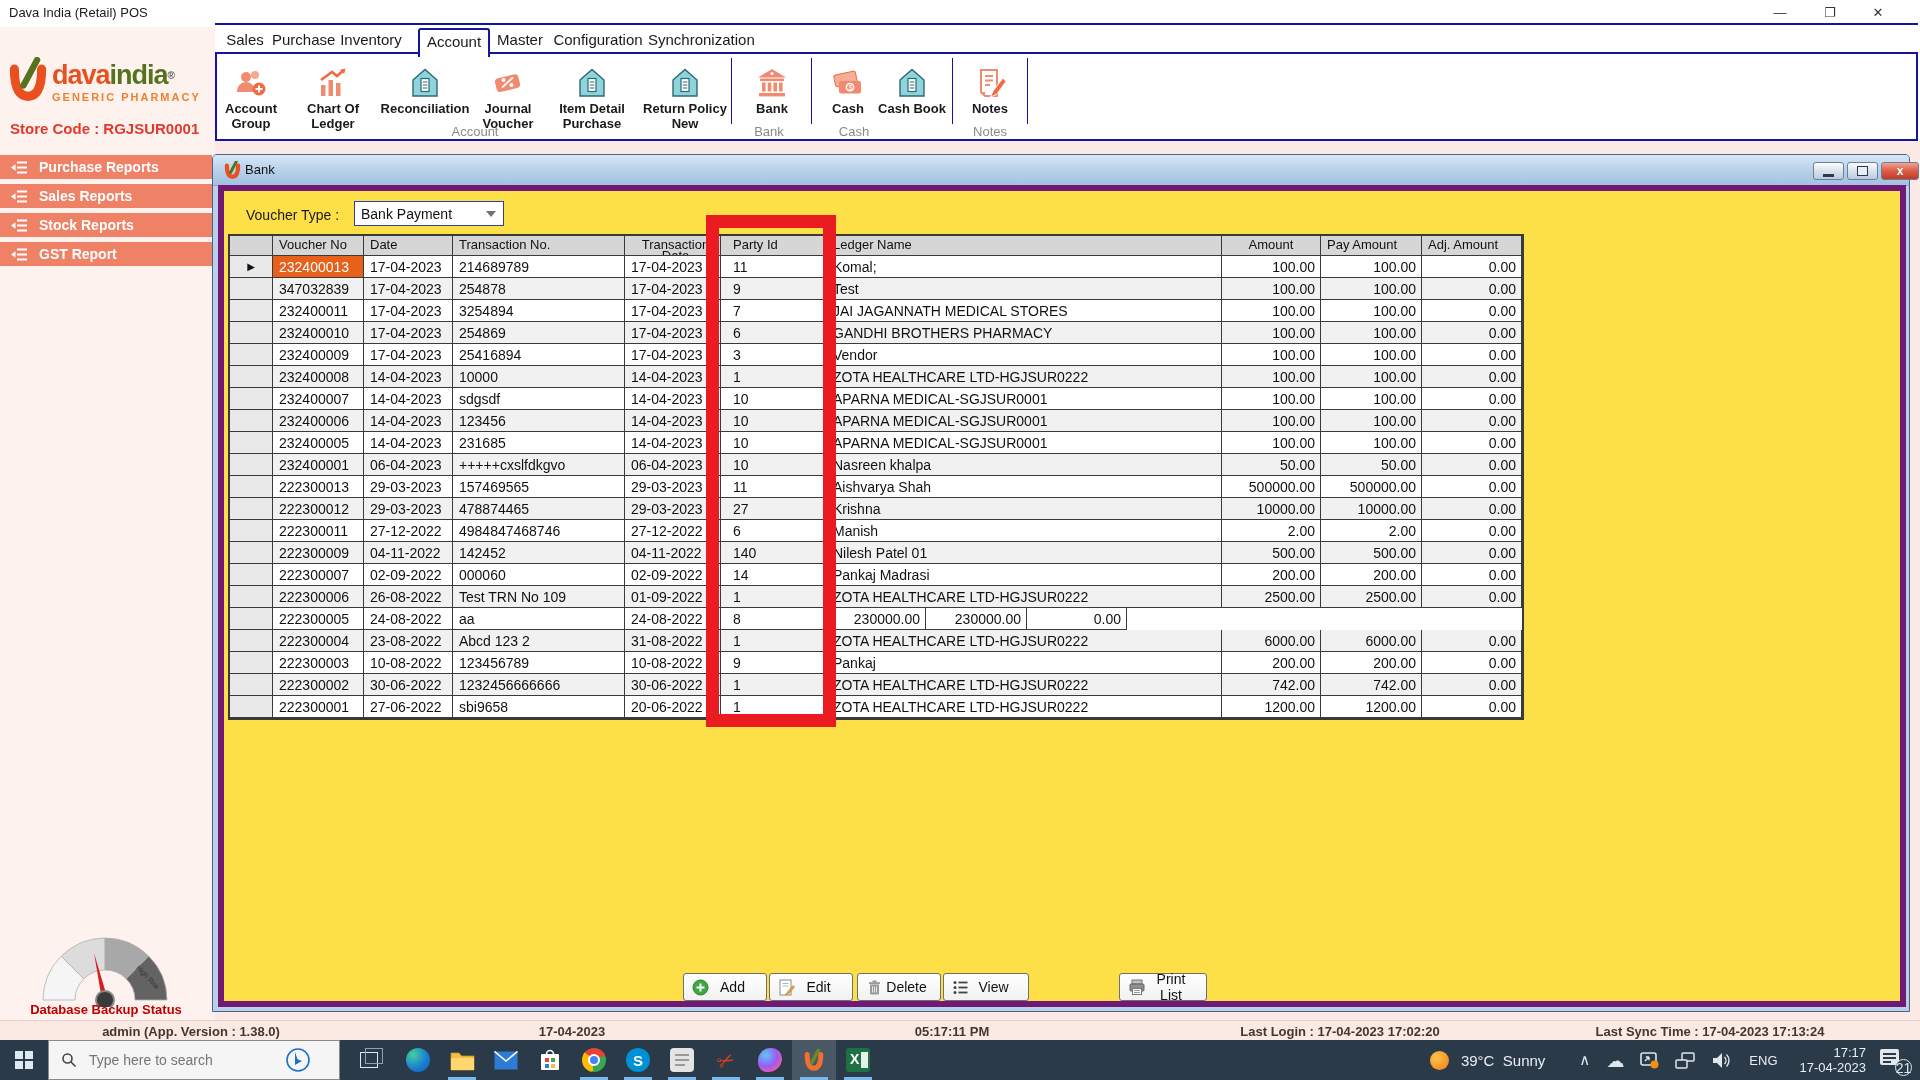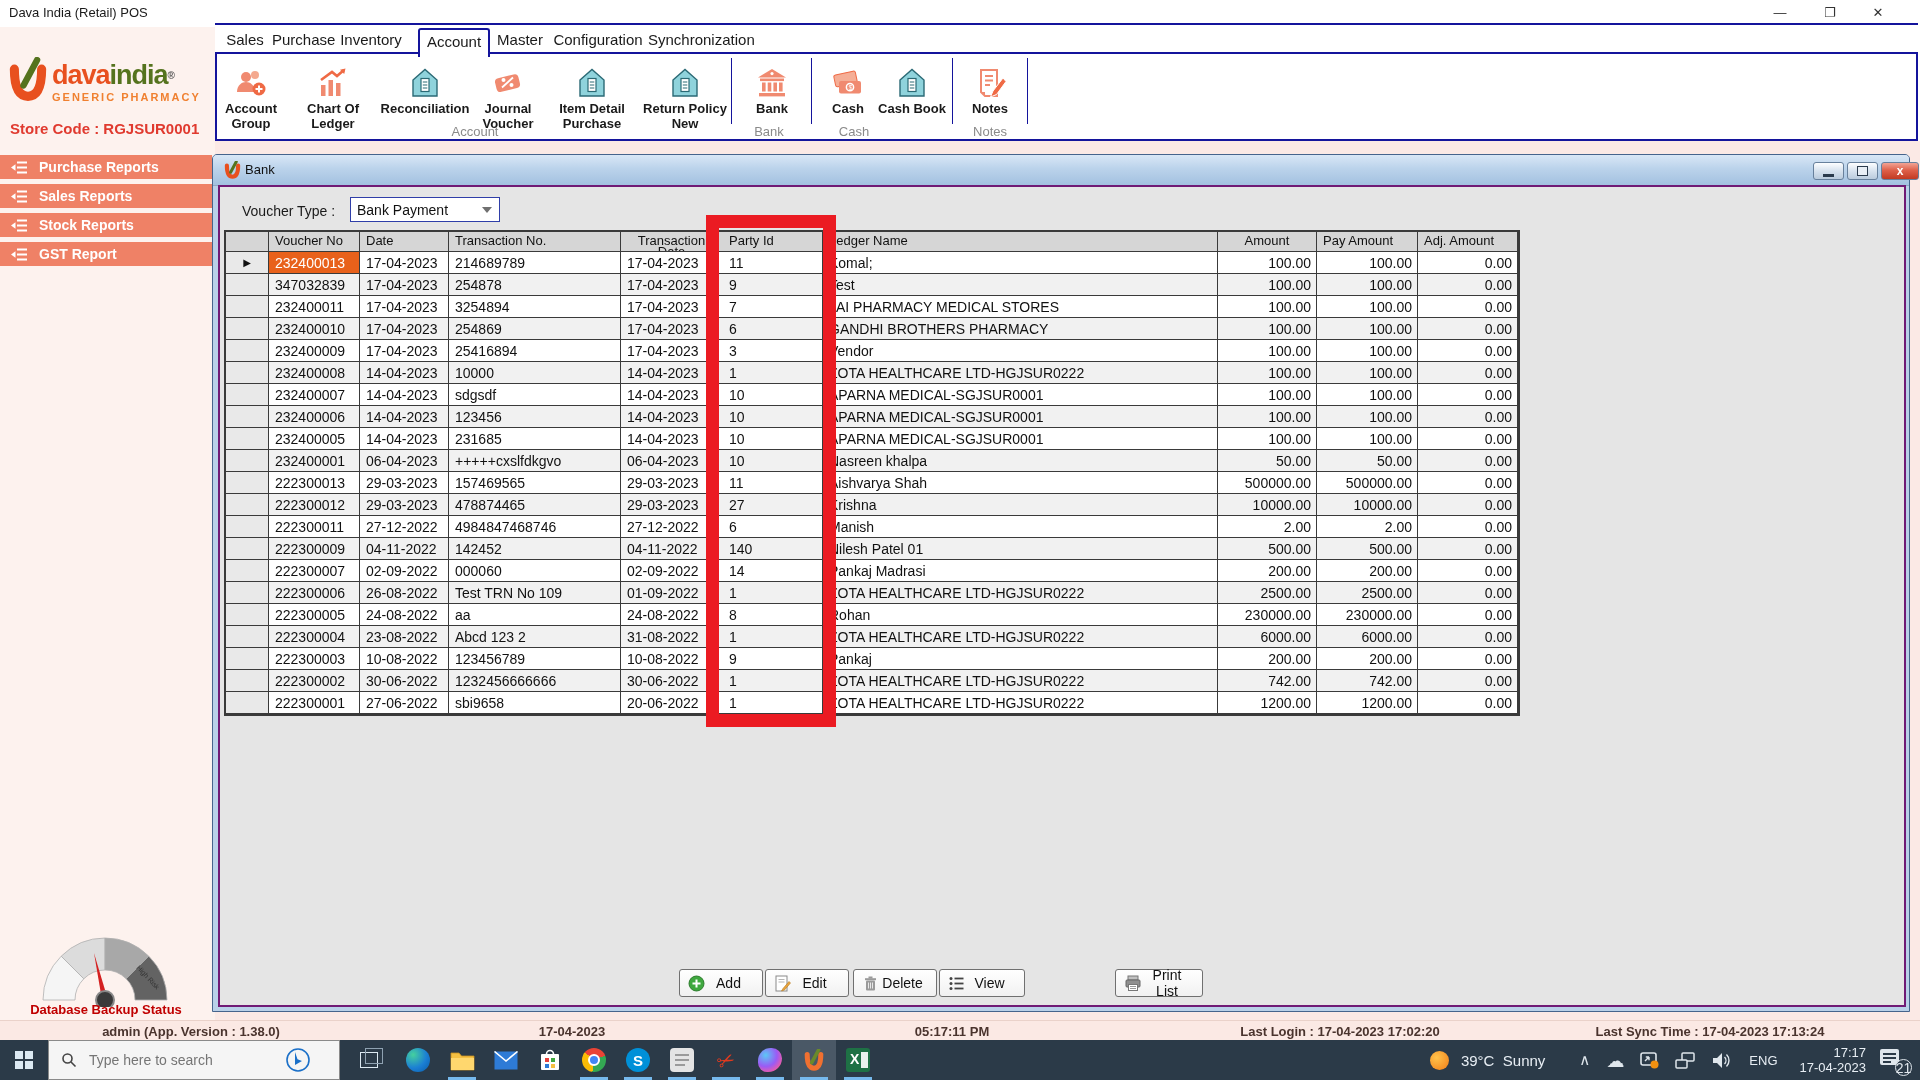--- a/index.html
+++ b/index.html
@@ -44,21 +44,21 @@
   .bw-title{position:absolute;left:0;top:0;right:0;height:30px;border-radius:4px 4px 0 0;
             background:linear-gradient(#D9E7F6,#BBD3EB 45%,#A3C1E0);border-bottom:1px solid #8FA8C4;}
   .bw-title .bt-label{position:absolute;left:32px;top:7px;font-size:13px;color:#111;}
   .bw-title .bt-icon{position:absolute;left:11px;top:6px;}
   .bwc{position:absolute;top:7px;height:18px;border:1px solid #67809C;border-radius:3px;box-sizing:border-box;
        background:linear-gradient(#FDFEFF,#D8E3EF 48%,#BACBDD);display:flex;align-items:center;justify-content:center;}
   .bwc-min{left:1600px;width:31px}.bwc-max{left:1634px;width:31px}
   .bwc-close{left:1668px;width:38px;background:linear-gradient(#F2A394,#DE614A 45%,#C23A22);color:#fff;font-weight:bold;font-size:12px;}
   .bwc .glyph-min{width:11px;height:3px;background:#2b3b4d;margin-top:8px;}
   .bwc .glyph-max{width:9px;height:8px;border:1.5px solid #2b3b4d;background:#e8eef5;}
-  .bw-body{position:absolute;left:5px;top:30px;width:1688px;height:822px;background:#e5e5e5;border:2px solid #701a75;box-sizing:border-box;}
+  .bw-body{position:absolute;left:5px;top:30px;width:1688px;height:822px;background:#fde047;border:6px solid #701a75;box-sizing:border-box;}
   .vt-label{position:absolute;left:22px;top:16px;font-size:14px;color:#1a1a1a;}
   .combo{position:absolute;left:130px;top:10px;width:150px;height:25px;background:#fff;border:1px solid #2F3EA8;box-sizing:border-box;}
   .combo .cval{position:absolute;left:6px;top:4px;font-size:14px;color:#111;}
   .combo .carr{position:absolute;right:7px;top:9px;width:0;height:0;border-left:5px solid transparent;border-right:5px solid transparent;border-top:6px solid #707070;}
   
   .grid{position:absolute;left:4px;top:43px;border:2px solid #3A3A3A;box-sizing:content-box;background:#fff;}
   .grow{display:flex;}
   .gcell{box-sizing:border-box;border-right:1px solid #3A3A3A;border-bottom:1px solid #3A3A3A;
          font-size:14px;color:#111;padding:0 0 0 6px;display:flex;align-items:center;overflow:hidden;white-space:nowrap;}
   .ghead .gcell{background:#D6D6D6;font-size:13px;color:#111;height:20px;line-height:11px;align-items:flex-start;padding-top:3px;white-space:normal;}
@@ -383,21 +383,21 @@
             <div class="gcell num" style="width: 101px;">100.00</div>
             <div class="gcell num" style="width: 100px;">0.00</div>
           </div>
           <div class="grow gbody">
             <div class="gcell ind" style="width: 43px;"></div>
             <div class="gcell" style="width: 91px;">232400011</div>
             <div class="gcell" style="width: 89px;">17-04-2023</div>
             <div class="gcell" style="width: 172px;">3254894</div>
             <div class="gcell" style="width: 96px;">17-04-2023</div>
             <div class="gcell party" style="width: 106px;">7</div>
-            <div class="gcell" style="width: 395px;">JAI PHARMACY MEDICAL STORES</div>
+            <div class="gcell" style="width: 395px;">JAI JAGANNATH MEDICAL STORES</div>
             <div class="gcell num" style="width: 99px;">100.00</div>
             <div class="gcell num" style="width: 101px;">100.00</div>
             <div class="gcell num" style="width: 100px;">0.00</div>
           </div>
           <div class="grow gbody alt">
             <div class="gcell ind" style="width: 43px;"></div>
             <div class="gcell" style="width: 91px;">232400010</div>
             <div class="gcell" style="width: 89px;">17-04-2023</div>
             <div class="gcell" style="width: 172px;">254869</div>
             <div class="gcell" style="width: 96px;">17-04-2023</div>
@@ -551,21 +551,20 @@
             <div class="gcell num" style="width: 101px;">2500.00</div>
             <div class="gcell num" style="width: 100px;">0.00</div>
           </div>
           <div class="grow gbody">
             <div class="gcell ind" style="width: 43px;"></div>
             <div class="gcell" style="width: 91px;">222300005</div>
             <div class="gcell" style="width: 89px;">24-08-2022</div>
             <div class="gcell" style="width: 172px;">aa</div>
             <div class="gcell" style="width: 96px;">24-08-2022</div>
             <div class="gcell party" style="width: 106px;">8</div>
-            <div class="gcell" style="width: 395px;">Rohan</div>
             <div class="gcell num" style="width: 99px;">230000.00</div>
             <div class="gcell num" style="width: 101px;">230000.00</div>
             <div class="gcell num" style="width: 100px;">0.00</div>
           </div>
           <div class="grow gbody alt">
             <div class="gcell ind" style="width: 43px;"></div>
             <div class="gcell" style="width: 91px;">222300004</div>
             <div class="gcell" style="width: 89px;">23-08-2022</div>
             <div class="gcell" style="width: 172px;">Abcd 123 2</div>
             <div class="gcell" style="width: 96px;">31-08-2022</div>

